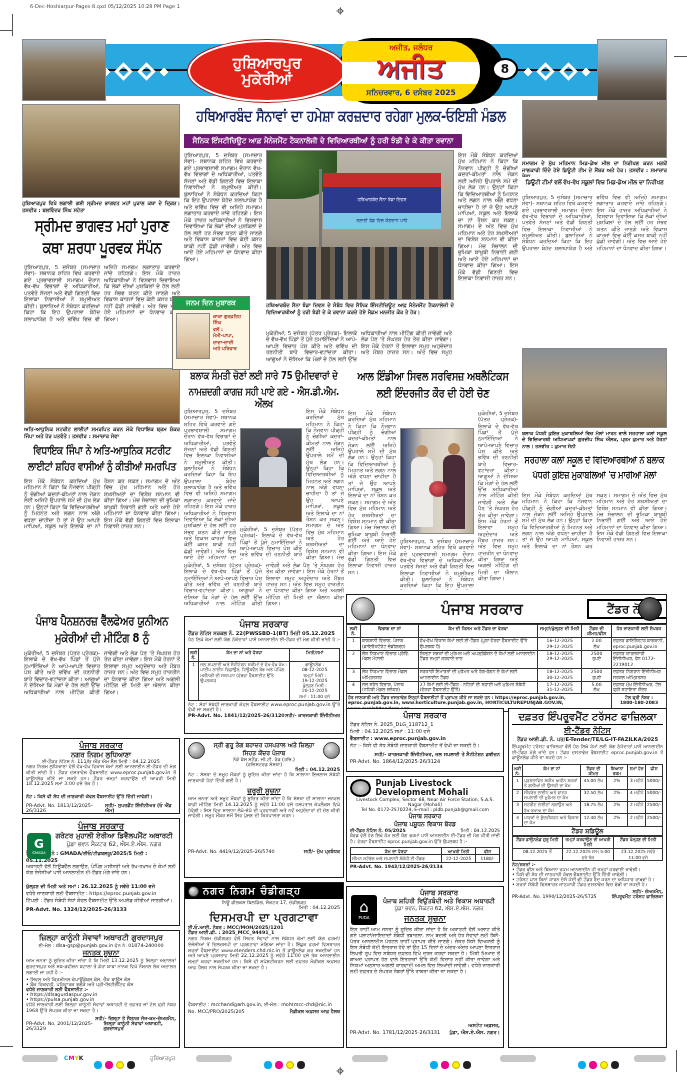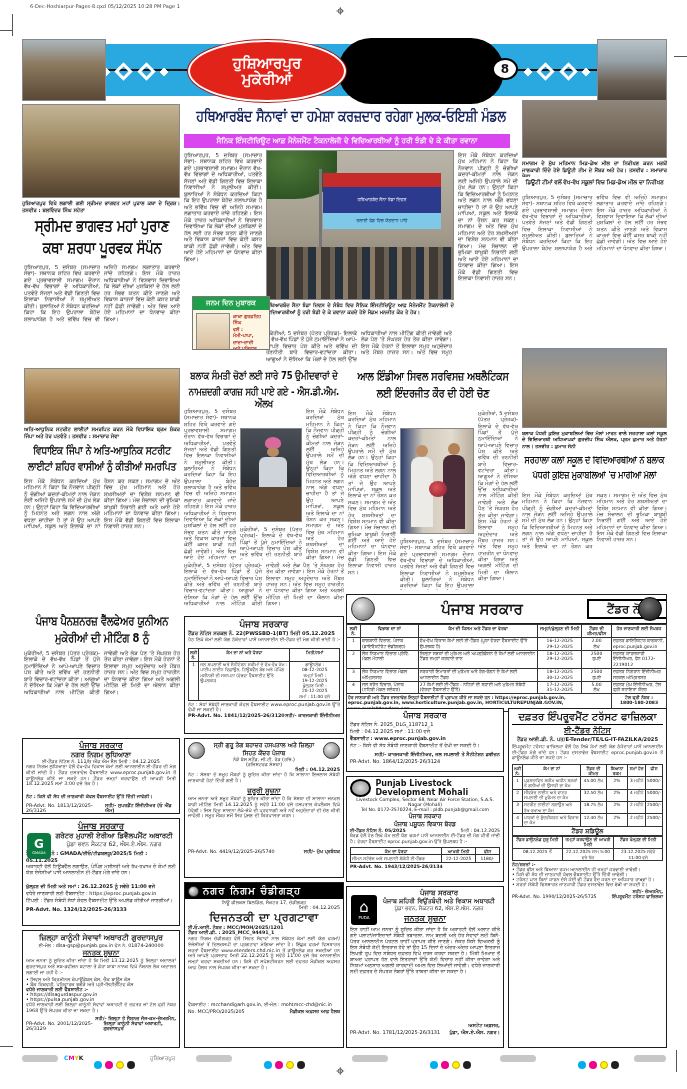--- a/index.html
+++ b/index.html
@@ -59,30 +59,36 @@
     <div class="a" style="left:14px;top:17px;white-space:nowrap"><span class="dia s"></span><span class="dia"></span><span class="dia"></span><span class="dia s"></span></div>
     <div class="a" style="right:14px;top:17px;white-space:nowrap"><span class="dia s"></span><span class="dia"></span><span class="dia"></span><span class="dia s"></span></div>
   </div>
   <div class="ph ph-street" style="left:2px;top:1px;width:84px;height:62px"></div>
   <div class="ph ph-city" style="left:577px;top:1px;width:70px;height:62px"></div>
   <div class="a" style="left:318px;top:0;width:166px;height:66px;background:#000;border-radius:33px"></div>
   <div class="a" style="left:168px;top:2px;width:158px;height:62px;background:#e2231a;border:2px solid #fff;border-radius:50%;display:flex;flex-direction:column;justify-content:center;align-items:center;box-shadow:0 0 0 1px #b01410">
     <div class="b" style="color:#fff;font-size:15px;line-height:1.1">ਹੁਸ਼ਿਆਰਪੁਰ</div>
     <div class="b" style="color:#fff;font-size:15px;line-height:1.1">ਮੁਕੇਰੀਆਂ</div>
   </div>
+  <div class="a" style="left:322px;top:3px;width:138px;height:60px;background:#ffd800;border-radius:8px 30px 30px 8px;overflow:hidden">
+    <div class="a" style="left:0;top:21px;width:100%;height:22px;background:#fff"></div>
+    <div class="a ctr b" style="left:0;top:2px;width:100%;font-size:7.5px;color:#c00d0d">ਅਜੀਤ, ਜਲੰਧਰ</div>
+    <div class="a ctr b" style="left:0;top:12px;width:100%;font-size:27px;line-height:1.1;color:#e2231a;text-shadow:1px 1px 0 #1a3f8f">ਅਜੀਤ</div>
+    <div class="a ctr b" style="left:0;top:47px;width:100%;font-size:7.5px;color:#14317f">ਸਨਿਚਰਵਾਰ, 6 ਦਸੰਬਰ 2025</div>
+  </div>
   <div class="a" style="left:472px;top:20px;width:26px;height:22px;background:#fff;border:2px solid #000;border-radius:50%;display:flex;align-items:center;justify-content:center">
     <span class="b" style="font-size:12px">8</span>
   </div>
 </div>
 
 <div class="ph ph-crowd" style="left:22px;top:104px;width:158px;height:94px"></div>
 <div class="a cap" style="left:22px;top:200px;width:158px;height:15px;font-size:5.2px">ਹੁਸ਼ਿਆਰਪੁਰ ਵਿਖੇ ਲਗਾਈ ਗਈ ਸ੍ਰੀਮਦ ਭਾਗਵਤ ਮਹਾਂ ਪੁਰਾਣ ਕਥਾ ਦੇ ਦ੍ਰਿਸ਼। ਤਸਵੀਰ : ਬਲਵਿੰਦਰ ਸਿੰਘ ਸਹੋਤਾ</div>
 
 <div class="a hd cond navy" style="left:184px;top:108px;width:334px;height:24px;font-size:12.5px;white-space:nowrap">ਹਥਿਆਰਬੰਦ ਸੈਨਾਵਾਂ ਦਾ ਹਮੇਸ਼ਾ ਕਰਜ਼ਦਾਰ ਰਹੇਗਾ ਮੁਲਕ-ਓਇਸ਼ੀ ਮੰਡਲ</div>
-<div class="a ctr b" style="left:184px;top:134px;width:326px;height:14px;background:#d946ef;color:#fff;font-size:7.2px;line-height:14px;white-space:nowrap;overflow:hidden">ਸੈਨਿਕ ਇੰਸਟੀਚਿਊਟ ਆਫ਼ ਮੈਨੇਜਮੈਂਟ ਟੈਕਨਾਲੋਜੀ ਦੇ ਵਿਦਿਆਰਥੀਆਂ ਨੂੰ ਹਰੀ ਝੰਡੀ ਦੇ ਕੇ ਕੀਤਾ ਰਵਾਨਾ</div>
+<div class="a ctr b" style="left:184px;top:134px;width:278px;height:14px;background:#701a75;color:#fff;font-size:7.2px;line-height:14px;white-space:nowrap;overflow:hidden">ਸੈਨਿਕ ਇੰਸਟੀਚਿਊਟ ਆਫ਼ ਮੈਨੇਜਮੈਂਟ ਟੈਕਨਾਲੋਜੀ ਦੇ ਵਿਦਿਆਰਥੀਆਂ ਨੂੰ ਹਰੀ ਝੰਡੀ ਦੇ ਕੇ ਕੀਤਾ ਰਵਾਨਾ</div>
 
 <div class="a j" style="left:184px;top:152px;width:78px;height:142px;font-size:5.4px">ਹੁਸ਼ਿਆਰਪੁਰ, 5 ਦਸੰਬਰ (ਸਮਾਚਾਰ ਸੇਵਾ)- ਸਥਾਨਕ ਸ਼ਹਿਰ ਵਿਖੇ ਕਰਵਾਏ ਗਏ ਪ੍ਰਭਾਵਸ਼ਾਲੀ ਸਮਾਗਮ ਦੌਰਾਨ ਵੱਖ-ਵੱਖ ਵਿਭਾਗਾਂ ਦੇ ਅਧਿਕਾਰੀਆਂ, ਪਤਵੰਤੇ ਸੱਜਣਾਂ ਅਤੇ ਵੱਡੀ ਗਿਣਤੀ ਵਿਚ ਇਲਾਕਾ ਨਿਵਾਸੀਆਂ ਨੇ ਸ਼ਮੂਲੀਅਤ ਕੀਤੀ। ਬੁਲਾਰਿਆਂ ਨੇ ਸੰਬੋਧਨ ਕਰਦਿਆਂ ਕਿਹਾ ਕਿ ਇਹ ਉਪਰਾਲਾ ਬੇਹੱਦ ਸ਼ਲਾਘਾਯੋਗ ਹੈ ਅਤੇ ਭਵਿੱਖ ਵਿਚ ਵੀ ਅਜਿਹੇ ਸਮਾਗਮ ਲਗਾਤਾਰ ਕਰਵਾਏ ਜਾਂਦੇ ਰਹਿਣਗੇ। ਇਸ ਮੌਕੇ ਹਾਜ਼ਰ ਅਧਿਕਾਰੀਆਂ ਨੇ ਵਿਸ਼ਵਾਸ ਦਿਵਾਇਆ ਕਿ ਲੋਕਾਂ ਦੀਆਂ ਮੁਸ਼ਕਿਲਾਂ ਦੇ ਹੱਲ ਲਈ ਹਰ ਸੰਭਵ ਯਤਨ ਕੀਤੇ ਜਾਣਗੇ ਅਤੇ ਵਿਕਾਸ ਕਾਰਜਾਂ ਵਿਚ ਕੋਈ ਕਸਰ ਬਾਕੀ ਨਹੀਂ ਛੱਡੀ ਜਾਵੇਗੀ। ਅੰਤ ਵਿਚ ਆਏ ਹੋਏ ਮਹਿਮਾਨਾਂ ਦਾ ਧੰਨਵਾਦ ਕੀਤਾ ਗਿਆ।</div>
 <div class="a j" style="left:458px;top:152px;width:60px;height:212px;font-size:5.4px">ਇਸ ਮੌਕੇ ਸੰਬੋਧਨ ਕਰਦਿਆਂ ਮੁੱਖ ਮਹਿਮਾਨ ਨੇ ਕਿਹਾ ਕਿ ਨੌਜਵਾਨ ਪੀੜ੍ਹੀ ਨੂੰ ਚੰਗੀਆਂ ਕਦਰਾਂ-ਕੀਮਤਾਂ ਨਾਲ ਜੋੜਨ ਲਈ ਅਜਿਹੇ ਉਪਰਾਲੇ ਸਮੇਂ ਦੀ ਮੁੱਖ ਲੋੜ ਹਨ। ਉਨ੍ਹਾਂ ਕਿਹਾ ਕਿ ਵਿਦਿਆਰਥੀਆਂ ਨੂੰ ਮਿਹਨਤ ਅਤੇ ਲਗਨ ਨਾਲ ਅੱਗੇ ਵਧਣਾ ਚਾਹੀਦਾ ਹੈ ਤਾਂ ਜੋ ਉਹ ਆਪਣੇ ਮਾਪਿਆਂ, ਸਕੂਲ ਅਤੇ ਇਲਾਕੇ ਦਾ ਨਾਂ ਰੌਸ਼ਨ ਕਰ ਸਕਣ। ਸਮਾਗਮ ਦੇ ਅੰਤ ਵਿਚ ਮੁੱਖ ਮਹਿਮਾਨ ਅਤੇ ਹੋਰ ਸ਼ਖ਼ਸੀਅਤਾਂ ਦਾ ਵਿਸ਼ੇਸ਼ ਸਨਮਾਨ ਵੀ ਕੀਤਾ ਗਿਆ। ਮੰਚ ਸੰਚਾਲਨ ਦੀ ਭੂਮਿਕਾ ਬਾਖ਼ੂਬੀ ਨਿਭਾਈ ਗਈ ਅਤੇ ਆਏ ਹੋਏ ਮਹਿਮਾਨਾਂ ਦਾ ਧੰਨਵਾਦ ਕੀਤਾ ਗਿਆ। ਇਸ ਮੌਕੇ ਵੱਡੀ ਗਿਣਤੀ ਵਿਚ ਇਲਾਕਾ ਨਿਵਾਸੀ ਹਾਜ਼ਰ ਸਨ।</div>
 
 <div class="ph ph-court" style="left:266px;top:150px;width:188px;height:150px">
   <div class="a" style="left:0;top:0;width:70px;height:48px;background:radial-gradient(ellipse at 30% 20%,#4f7a3a,#2f5524 70%);border-radius:0 0 60% 0"></div>
   <div class="a" style="left:52px;top:18px;width:3px;height:118px;background:#777"></div>
   <div class="a" style="left:56px;top:22px;width:118px;height:14px;background:#c62b2b"></div>
   <div class="a ctr" style="left:56px;top:36px;width:118px;height:26px;background:#2b3a8c;color:#fff;font-size:4.5px;line-height:26px;overflow:hidden"><span>ਹਥਿਆਰਬੰਦ ਸੈਨਾ ਝੰਡਾ ਦਿਵਸ</span></div>
   <div class="a ctr" style="left:56px;top:62px;width:118px;height:16px;background:#7ec8e8;color:#0a2a6b;font-size:4.5px;line-height:16px;overflow:hidden"><span>ਭਲਾਈ ਫੰਡ ਵਿਚ ਯੋਗਦਾਨ ਪਾਓ</span></div>
@@ -99,21 +105,21 @@
 <div class="a cap" style="left:24px;top:426px;width:156px;height:15px;font-size:5.2px">ਅਤਿ-ਆਧੁਨਿਕ ਸਟਰੀਟ ਲਾਈਟਾਂ ਸਮਰਪਿਤ ਕਰਨ ਮੌਕੇ ਵਿਧਾਇਕ ਬ੍ਰਮ ਸ਼ੰਕਰ ਜਿੰਪਾ ਅਤੇ ਹੋਰ ਪਤਵੰਤੇ। ਤਸਵੀਰ : ਸਮਾਚਾਰ ਸੇਵਾ</div>
 
 <div class="a hd cond" style="left:24px;top:444px;width:156px;font-size:9px">ਵਿਧਾਇਕ ਜਿੰਪਾ ਨੇ ਅਤਿ-ਆਧੁਨਿਕ ਸਟਰੀਟ</div>
 <div class="a hd cond" style="left:24px;top:460px;width:156px;font-size:9px">ਲਾਈਟਾਂ ਸ਼ਹਿਰ ਵਾਸੀਆਂ ਨੂੰ ਕੀਤੀਆਂ ਸਮਰਪਿਤ</div>
 <div class="a j c2" style="left:24px;top:478px;width:156px;height:132px;font-size:5.4px">ਇਸ ਮੌਕੇ ਸੰਬੋਧਨ ਕਰਦਿਆਂ ਮੁੱਖ ਮਹਿਮਾਨ ਨੇ ਕਿਹਾ ਕਿ ਨੌਜਵਾਨ ਪੀੜ੍ਹੀ ਨੂੰ ਚੰਗੀਆਂ ਕਦਰਾਂ-ਕੀਮਤਾਂ ਨਾਲ ਜੋੜਨ ਲਈ ਅਜਿਹੇ ਉਪਰਾਲੇ ਸਮੇਂ ਦੀ ਮੁੱਖ ਲੋੜ ਹਨ। ਉਨ੍ਹਾਂ ਕਿਹਾ ਕਿ ਵਿਦਿਆਰਥੀਆਂ ਨੂੰ ਮਿਹਨਤ ਅਤੇ ਲਗਨ ਨਾਲ ਅੱਗੇ ਵਧਣਾ ਚਾਹੀਦਾ ਹੈ ਤਾਂ ਜੋ ਉਹ ਆਪਣੇ ਮਾਪਿਆਂ, ਸਕੂਲ ਅਤੇ ਇਲਾਕੇ ਦਾ ਨਾਂ ਰੌਸ਼ਨ ਕਰ ਸਕਣ। ਸਮਾਗਮ ਦੇ ਅੰਤ ਵਿਚ ਮੁੱਖ ਮਹਿਮਾਨ ਅਤੇ ਹੋਰ ਸ਼ਖ਼ਸੀਅਤਾਂ ਦਾ ਵਿਸ਼ੇਸ਼ ਸਨਮਾਨ ਵੀ ਕੀਤਾ ਗਿਆ। ਮੰਚ ਸੰਚਾਲਨ ਦੀ ਭੂਮਿਕਾ ਬਾਖ਼ੂਬੀ ਨਿਭਾਈ ਗਈ ਅਤੇ ਆਏ ਹੋਏ ਮਹਿਮਾਨਾਂ ਦਾ ਧੰਨਵਾਦ ਕੀਤਾ ਗਿਆ। ਇਸ ਮੌਕੇ ਵੱਡੀ ਗਿਣਤੀ ਵਿਚ ਇਲਾਕਾ ਨਿਵਾਸੀ ਹਾਜ਼ਰ ਸਨ।</div>
 
 <div class="a hd cond" style="left:24px;top:614px;width:156px;font-size:10px">ਪੰਜਾਬ ਪੈਨਸ਼ਨਰਜ਼ ਵੈੱਲਫੇਅਰ ਯੂਨੀਅਨ</div>
 <div class="a hd cond" style="left:24px;top:631px;width:156px;font-size:10px">ਮੁਕੇਰੀਆਂ ਦੀ ਮੀਟਿੰਗ 8 ਨੂੰ</div>
 <div class="a j c2" style="left:24px;top:650px;width:156px;height:84px;font-size:5.4px">ਮੁਕੇਰੀਆਂ, 5 ਦਸੰਬਰ (ਪੱਤਰ ਪ੍ਰੇਰਕ)- ਇਲਾਕੇ ਦੇ ਵੱਖ-ਵੱਖ ਪਿੰਡਾਂ ਤੋਂ ਪੁੱਜੇ ਨੁਮਾਇੰਦਿਆਂ ਨੇ ਆਪੋ-ਆਪਣੇ ਵਿਚਾਰ ਪੇਸ਼ ਕੀਤੇ ਅਤੇ ਭਵਿੱਖ ਦੀ ਰਣਨੀਤੀ ਬਾਰੇ ਵਿਚਾਰ-ਵਟਾਂਦਰਾ ਕੀਤਾ। ਆਗੂਆਂ ਨੇ ਦੱਸਿਆ ਕਿ ਮੰਗਾਂ ਦੇ ਹੱਲ ਲਈ ਉੱਚ ਅਧਿਕਾਰੀਆਂ ਨਾਲ ਮੀਟਿੰਗ ਕੀਤੀ ਜਾਵੇਗੀ ਅਤੇ ਲੋੜ ਪੈਣ 'ਤੇ ਸੰਘਰਸ਼ ਹੋਰ ਤੇਜ਼ ਕੀਤਾ ਜਾਵੇਗਾ। ਇਸ ਮੌਕੇ ਹੋਰਨਾਂ ਤੋਂ ਇਲਾਵਾ ਸਮੂਹ ਅਹੁਦੇਦਾਰ ਅਤੇ ਮੈਂਬਰ ਹਾਜ਼ਰ ਸਨ। ਅੰਤ ਵਿਚ ਸਮੂਹ ਹਾਜ਼ਰੀਨ ਦਾ ਧੰਨਵਾਦ ਕੀਤਾ ਗਿਆ ਅਤੇ ਅਗਲੀ ਮੀਟਿੰਗ ਦੀ ਮਿਤੀ ਦਾ ਐਲਾਨ ਕੀਤਾ ਗਿਆ।</div>
 
-<div class="a box" style="left:192px;top:296px;width:78px;height:54px;background:#fdf6e3;border-color:#777">
+<div class="a box" style="left:172px;top:296px;width:78px;height:74px;background:#fdf6e3;border-color:#777">
   <div class="ctr b" style="background:#1f9e4b;color:#fff;font-size:7px;line-height:13px;height:13px">ਜਨਮ ਦਿਨ ਮੁਬਾਰਕ</div>
   <div class="ph ph-child" style="left:3px;top:16px;width:34px;height:46px"></div>
   <div class="a b pre" style="left:40px;top:17px;width:36px;height:46px;font-size:4.8px;color:#b3261e;line-height:1.35;overflow:hidden">ਕਾਕਾ ਗੁਰਫ਼ਤਿਹ ਸਿੰਘ
 ਵਲੋਂ :
 ਮੰਮੀ-ਪਾਪਾ,
 ਦਾਦਾ-ਦਾਦੀ
 ਅਤੇ ਪਰਿਵਾਰ</div>
 </div>
 
 <div class="a hd cond" style="left:184px;top:370px;width:160px;font-size:8.5px">ਬਲਾਕ ਸੰਮਤੀ ਚੋਣਾਂ ਲਈ ਸਾਰੇ 75 ਉਮੀਦਵਾਰਾਂ ਦੇ</div>
@@ -280,21 +286,21 @@
 </div>
 
 <div class="a box" style="left:184px;top:882px;width:160px;height:166px;font-size:4.8px">
   <div style="background:#000;color:#fff;height:16px;display:flex;align-items:center;padding:0 3px">
     <span class="logo-circle" style="width:11px;height:11px;display:inline-block;margin-right:4px"></span>
     <span class="b" style="font-size:10px;letter-spacing:1px">ਨਗਰ ਨਿਗਮ ਚੰਡੀਗੜ੍ਹ</span>
   </div>
   <div style="padding:1px 3px">
     <div class="ctr">ਨਿਊ ਡੀਲਕਸ ਬਿਲਡਿੰਗ, ਸੈਕਟਰ 17, ਚੰਡੀਗੜ੍ਹ</div>
     <div class="rt">ਮਿਤੀ : 04.12.2025</div>
-    <div class="ctr b" style="font-size:11px;letter-spacing:.5px;margin:1px 0">ਦਿਜਨਤਕੀ ਦਾ ਪ੍ਰਗਟਾਵਾ</div>
+    <div class="ctr b" style="font-size:11px;letter-spacing:.5px;margin:1px 0">ਦਿਸਮਰਪੀ ਦਾ ਪ੍ਰਗਟਾਵਾ</div>
     <div class="b">ਈ.ਓ.ਆਈ. ਨੰਬਰ : MCC/MOH/2025/1201</div>
     <div class="b">ਟੈਂਡਰ ਆਈ.ਡੀ. : 2025_MCC_94491_1</div>
     <div class="j" style="height:66px;margin-top:1px">ਨਗਰ ਨਿਗਮ ਚੰਡੀਗੜ੍ਹ ਵੱਲੋਂ ਸਿਹਤ ਸੇਵਾਵਾਂ ਨਾਲ ਸੰਬੰਧਤ ਕੰਮਾਂ ਲਈ ਯੋਗ ਫਰਮਾਂ/ਏਜੰਸੀਆਂ ਤੋਂ ਦਿਲਚਸਪੀ ਦਾ ਪ੍ਰਗਟਾਵਾ ਮੰਗਿਆ ਜਾਂਦਾ ਹੈ। ਇੱਛੁਕ ਫਰਮਾਂ ਵਿਸਥਾਰਤ ਸ਼ਰਤਾਂ ਵੈੱਬਸਾਈਟ www.etenders.chd.nic.in ਤੋਂ ਡਾਊਨਲੋਡ ਕਰ ਸਕਦੀਆਂ ਹਨ ਅਤੇ ਆਪਣੇ ਪ੍ਰਸਤਾਵ ਮਿਤੀ 22.12.2025 ਨੂੰ ਸਵੇਰੇ 11:00 ਵਜੇ ਤੱਕ ਆਨਲਾਈਨ ਜਮ੍ਹਾਂ ਕਰਵਾ ਸਕਦੀਆਂ ਹਨ। ਕਿਸੇ ਵੀ ਸਪੱਸ਼ਟੀਕਰਨ ਲਈ ਦਫ਼ਤਰ ਮੈਡੀਕਲ ਅਫ਼ਸਰ ਆਫ਼ ਹੈਲਥ ਨਾਲ ਸੰਪਰਕ ਕੀਤਾ ਜਾ ਸਕਦਾ ਹੈ।</div>
     <div>ਵੈੱਬਸਾਈਟ : mcchandigarh.gov.in,  ਈ-ਮੇਲ : mohtmcc-chd@nic.in</div>
     <div style="display:flex;justify-content:space-between;margin-top:2px">
       <span>No. MCC/PRO/2025/205</span>
       <span class="b">ਮੈਡੀਕਲ ਅਫ਼ਸਰ ਆਫ਼ ਹੈਲਥ</span>
     </div>
   </div>
 </div>

